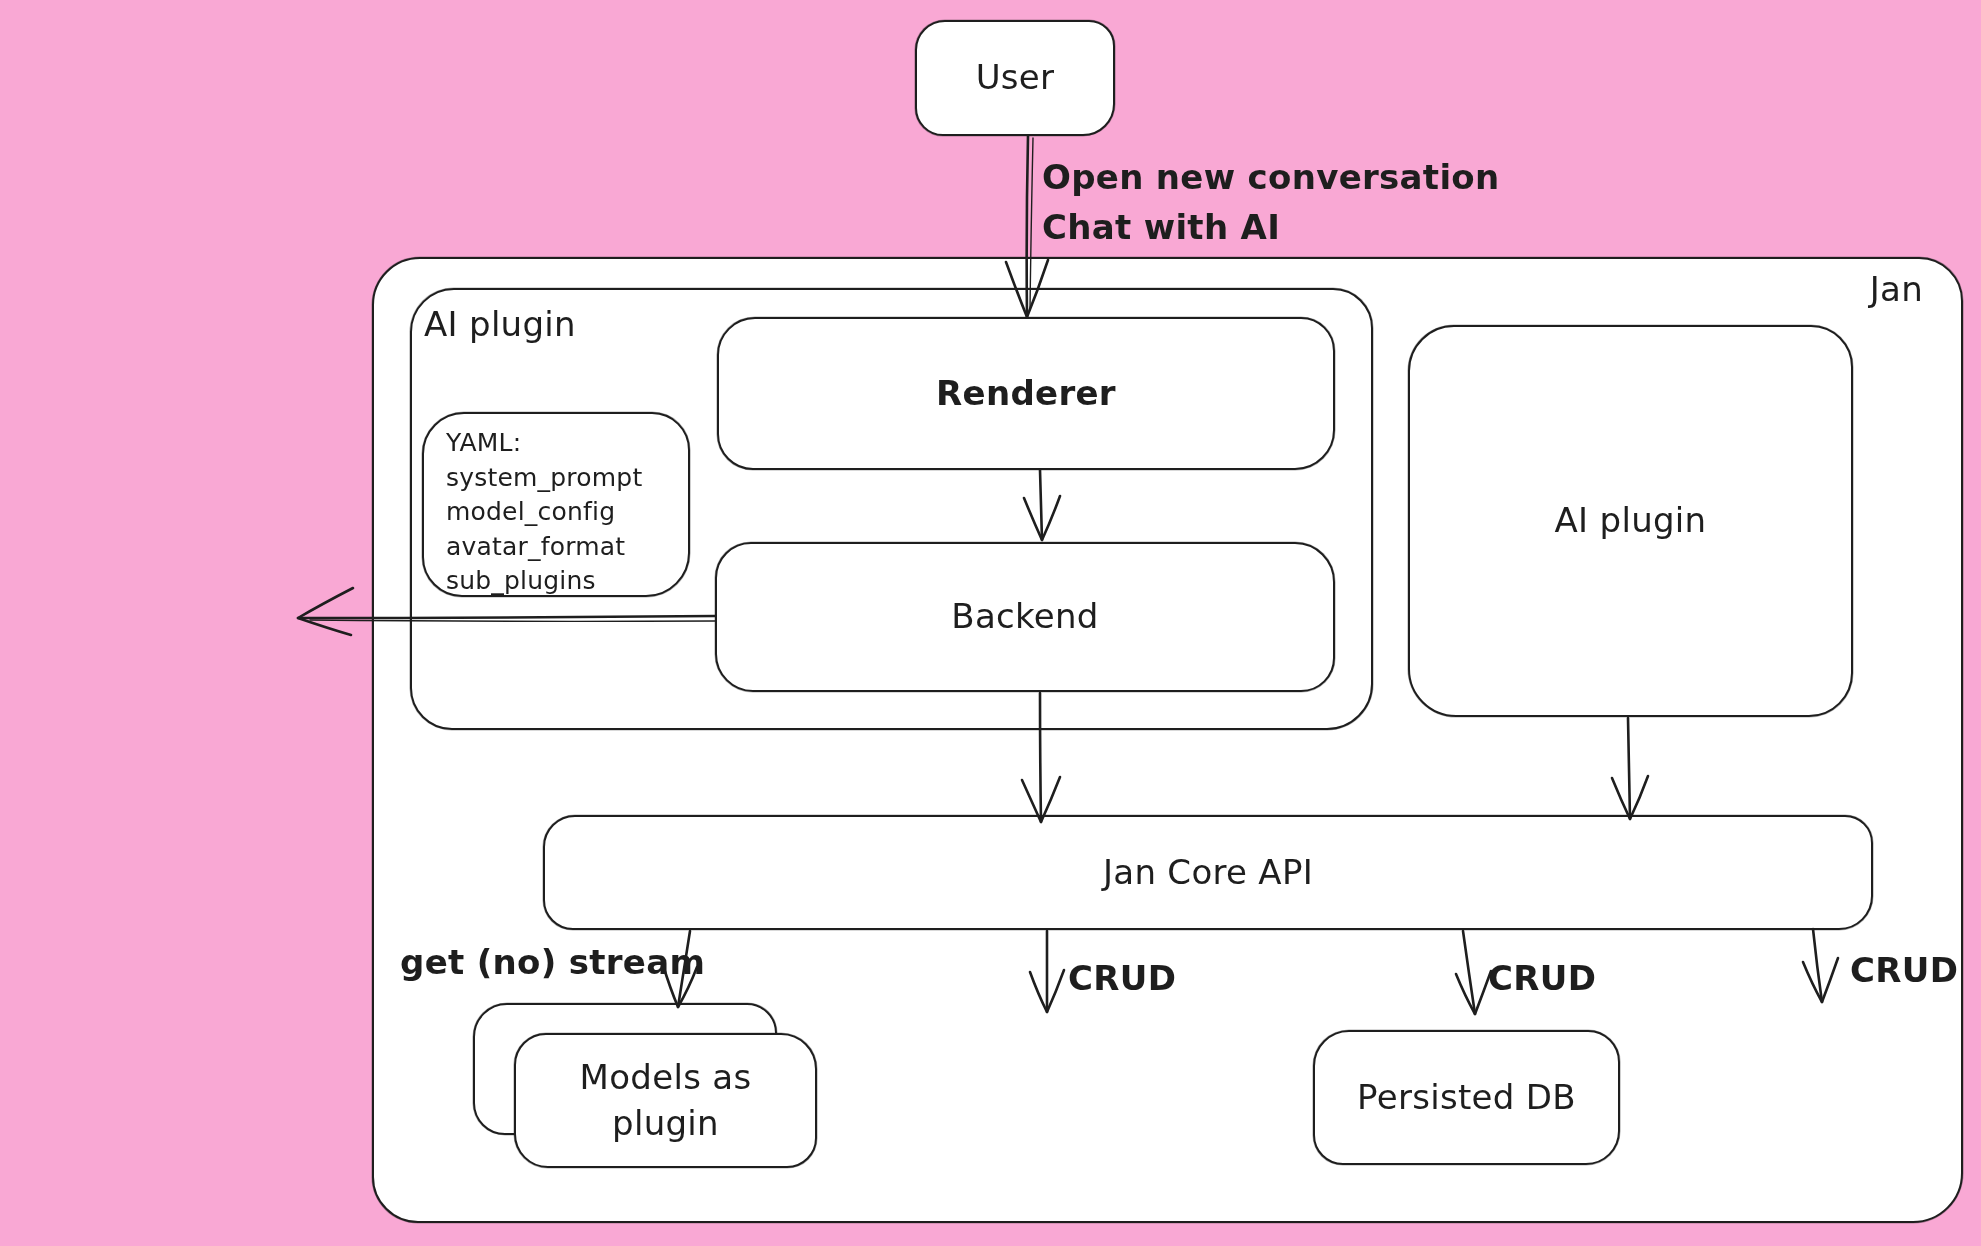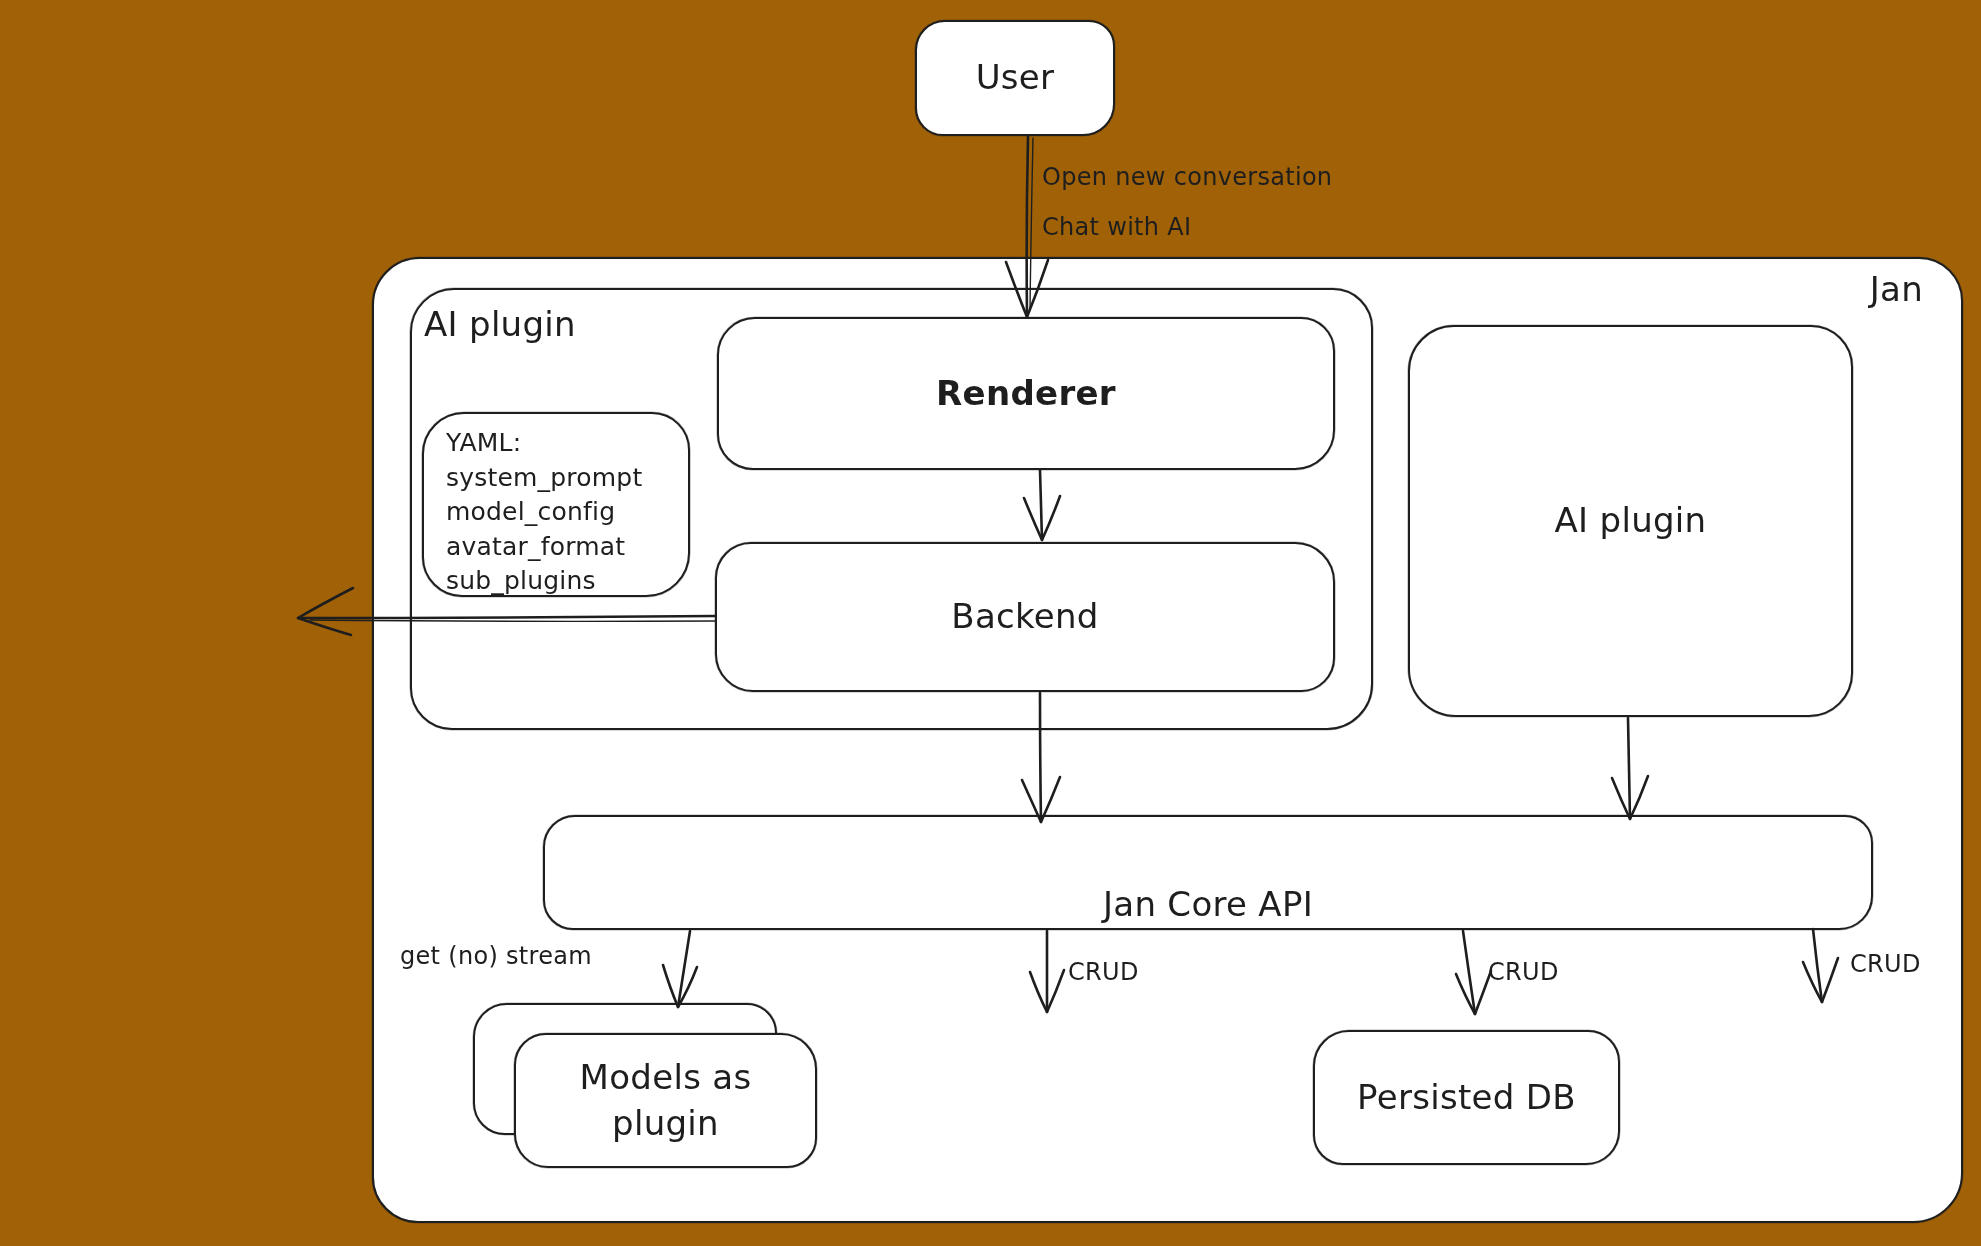--- a/index.html
+++ b/index.html
@@ -1,19 +1,19 @@
 <!DOCTYPE html>
 <html><head>
 <meta charset="utf-8">
 <style>
   html,body{margin:0;padding:0;background:#ffffff;}
   #canvas{
     position:relative;
     width:1981px;height:1246px;
-    background:#a16207;
+    background:#f9a8d4;
     font-family:"DejaVu Sans", sans-serif;
     color:#1e1e1e;
     overflow:hidden;
   }
   .box{
     position:absolute;
     border:2.6px solid #1e1e1e;
     background:#ffffff;
     display:flex;
     align-items:center;
@@ -28,23 +28,24 @@
     letter-spacing:0.3px;
     white-space:pre-line;
   }
   .container-label{
     position:absolute;
     font-size:34px;
     letter-spacing:0.3px;
   }
   .edge-label{
     position:absolute;
-    font-size:24px;
+    font-size:34px;
     letter-spacing:0.3px;
     white-space:nowrap;
+    font-weight:bold;
   }
   #arrow-layer{
     position:absolute;
     left:0;top:0;
     pointer-events:none;
     z-index:50;
   }
   #arrow-layer path{
     stroke:#1e1e1e;
     stroke-width:2.6;
@@ -98,21 +99,21 @@
 
   <div class="box" style="left:715px;top:542px;width:620px;height:150px;border-radius:36px 40px 34px 38px;">
     <span class="node-label">Backend</span>
   </div>
 
   <div class="box" style="left:1408px;top:325px;width:445px;height:392px;border-radius:46px 42px 44px 48px;">
     <span class="node-label">AI plugin</span>
   </div>
 
 
-  <div class="box" style="left:543px;top:815px;width:1330px;height:115px;border-radius:32px 28px 34px 30px;align-items:flex-end;">
+  <div class="box" style="left:543px;top:815px;width:1330px;height:115px;border-radius:32px 28px 34px 30px;">
     <span class="node-label">Jan Core API</span>
   </div>
 
   <span class="edge-label" style="left:373px;top:942px;padding-left:27px;">get (no) stream</span>
 
   <span class="edge-label" style="left:1068px;top:958px;">CRUD</span>
   <span class="edge-label" style="left:1488px;top:958px;">CRUD</span>
   <span class="edge-label" style="left:1850px;top:950px;">CRUD</span>
 
   <div class="box" style="left:473px;top:1003px;width:304px;height:132px;border-radius:34px 30px 36px 32px;"></div>

